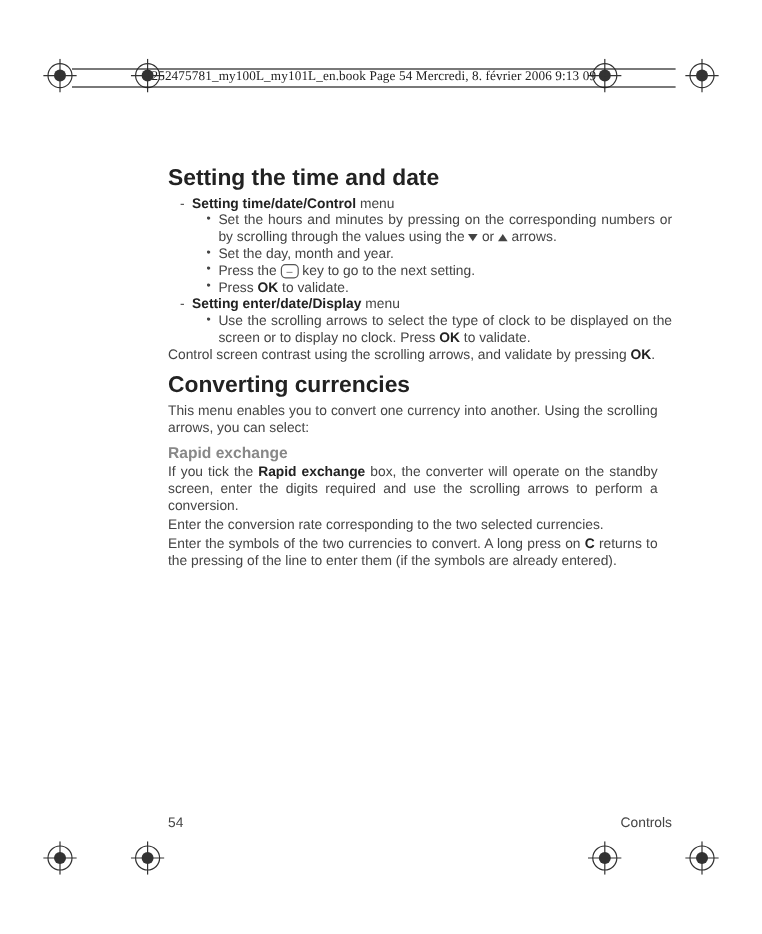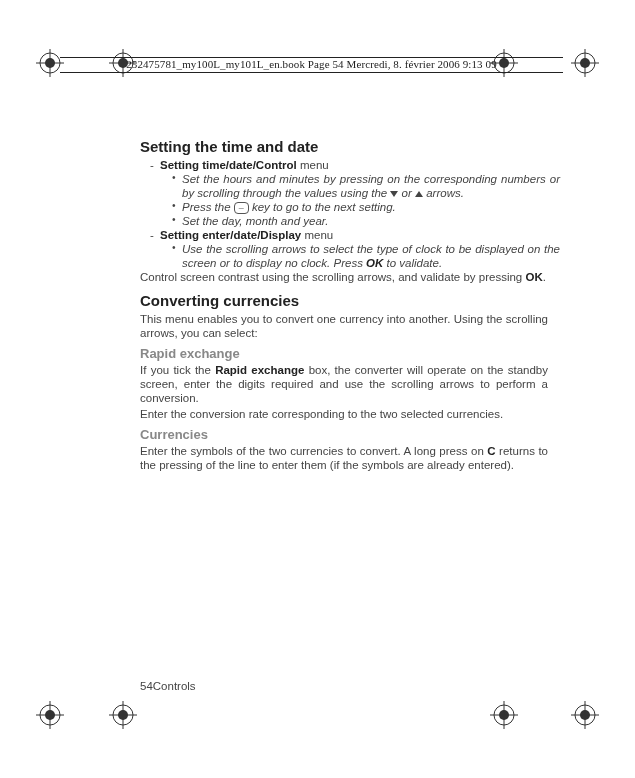--- a/index.html
+++ b/index.html
@@ -41,21 +41,21 @@
     font-family: "Times New Roman", serif;
     letter-spacing: 0.1px;
   }
   .page {
     position: absolute;
     top: 130px;
     left: 140px;
     width: 420px;
   }
   h2.section {
-    font-size: 15px;
+    font-size: 19px;
     font-weight: bold;
     margin: 8px 0 3px 0;
     color: #222;
   }
   h3.sub {
     font-size: 13px;
     font-weight: bold;
     color: #888;
     margin: 6px 0 2px 0;
   }
@@ -91,21 +91,20 @@
     padding: 0 0 0 12px;
     margin: 0;
   }
   .list-inner > li {
     font-size: 11.5px;
     line-height: 1.22;
     color: #444;
     position: relative;
     padding-left: 10px;
     text-align: justify;
-    font-style: italic;
   }
   .list-inner > li::before {
     content: "•";
     position: absolute;
     left: 0;
     top: 0;
     color: #444;
     font-size: 10px;
   }
   .b { font-weight: bold; color: #222; }
@@ -136,21 +135,21 @@
     color: #555;
     min-width: 7px;
     text-align: center;
   }
   .footer {
     position: absolute;
     top: 680px;
     left: 140px;
     width: 420px;
     display: flex;
-    justify-content: flex-start;
+    justify-content: space-between;
     font-size: 11.5px;
     color: #444;
   }
 </style>
 </head>
 <body>
 
 <div class="crop-mark cm-tl">
     <svg width="28" height="28">
       <circle cx="14" cy="14" r="10" fill="none" stroke="#333" stroke-width="1"></circle>
@@ -222,24 +221,27 @@
 
   <h2 class="section">Setting the time and date</h2>
 
   <ul class="list-outer">
     <li>
       <span class="b">Setting time/date/Control</span><span> menu</span>
       <ul class="list-inner">
         <li>
           <span>Set the hours and minutes by pressing on the corresponding numbers or by scrolling through the values using the </span><span class="tri-down"></span><span> or </span><span class="tri-up"></span><span> arrows.</span>
         </li>
+        <li>Set the day, month and year.</li>
         <li>
           <span>Press the </span><span class="key">–</span><span> key to go to the next setting.</span>
         </li>
-        <li>Set the day, month and year.</li>
+        <li>
+          <span>Press </span><span class="b">OK</span><span> to validate.</span>
+        </li>
       </ul>
     </li>
     <li>
       <span class="b">Setting enter/date/Display</span><span> menu</span>
       <ul class="list-inner">
         <li>
           <span>Use the scrolling arrows to select the type of clock to be displayed on the screen or to display no clock. Press </span><span class="b">OK</span><span> to validate.</span>
         </li>
       </ul>
     </li>
@@ -252,21 +254,20 @@
   <h2 class="section">Converting currencies</h2>
   <p class="body-text">This menu enables you to convert one currency into another. Using the scrolling arrows, you can select:</p>
 
   <h3 class="sub">Rapid exchange</h3>
   <p class="body-text">
     <span>If you tick the </span><span class="b">Rapid exchange</span><span> box, the converter will operate on the standby screen, enter the digits required and use the scrolling arrows to perform a conversion.</span>
   </p>
 
   <p class="body-text">Enter the conversion rate corresponding to the two selected currencies.</p>
 
-  <h3 class="sub">Currencies</h3>
   <p class="body-text">
     <span>Enter the symbols of the two currencies to convert. A long press on </span><span class="b">C</span><span> returns to the pressing of the line to enter them (if the symbols are already entered).</span>
   </p>
 
 </div>
 
 <div class="footer">
   <span>54</span>
   <span>Controls</span>
 </div>

